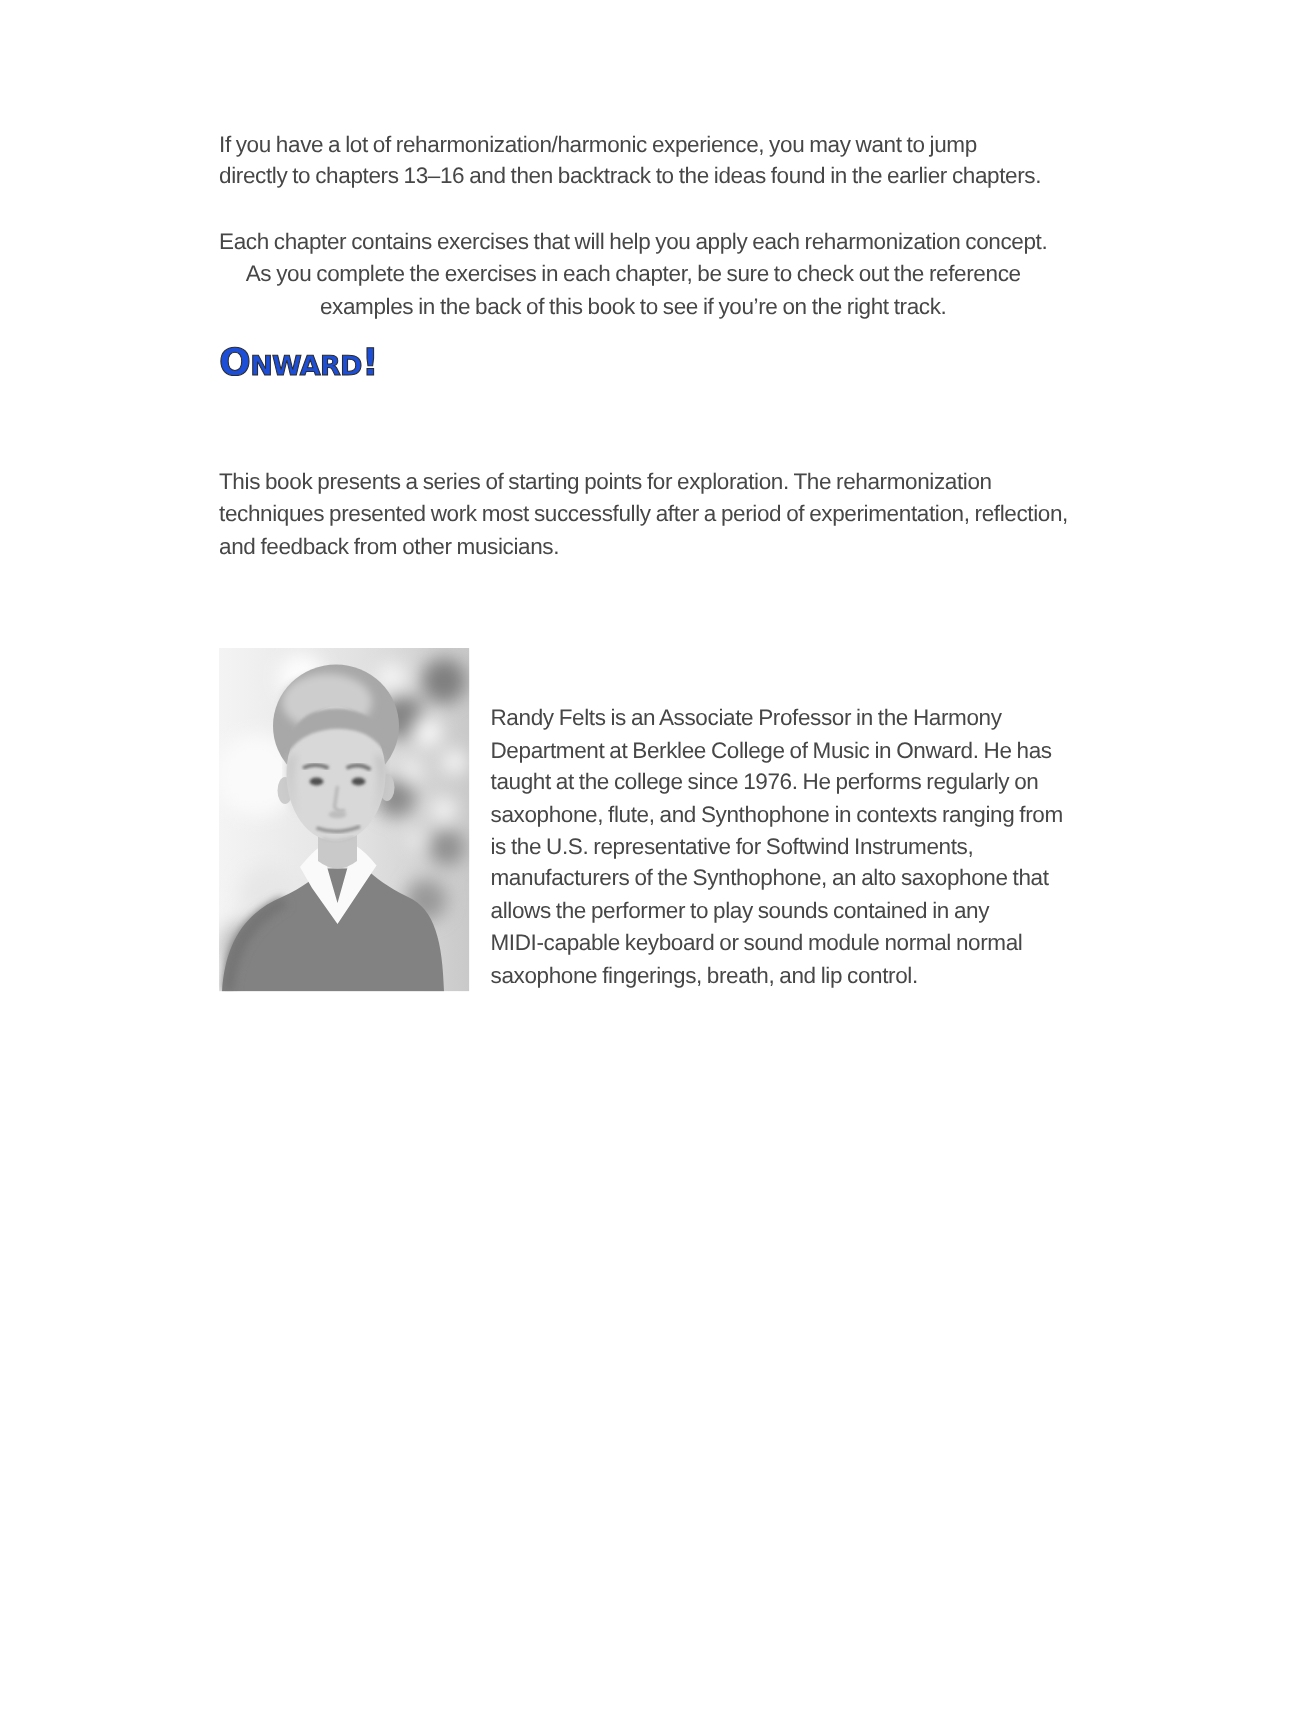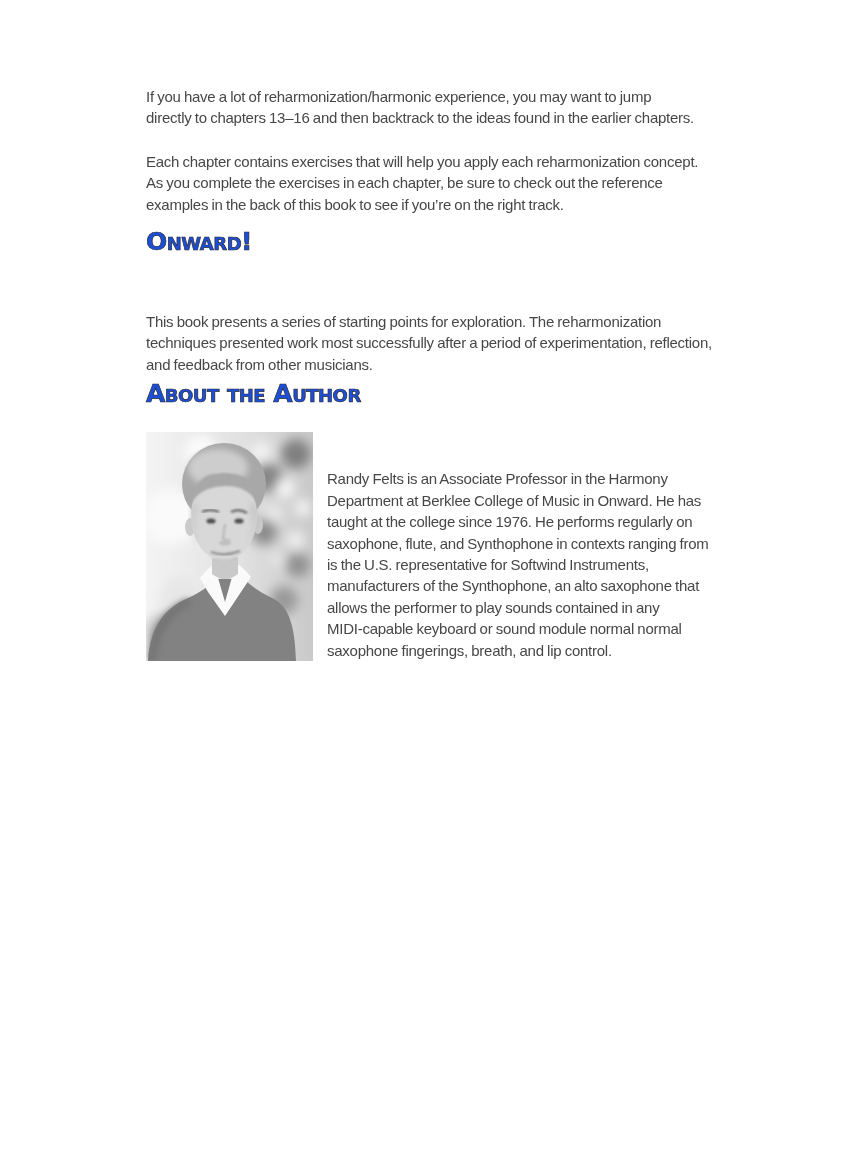--- a/index.html
+++ b/index.html
@@ -32,21 +32,21 @@
     font-variant: small-caps;
     font-weight: bold;
     font-size: 25px;
     line-height: 28px;
     color: #1d4ed8;
     letter-spacing: -0.5px;
     -webkit-text-stroke: 0.7px #2b2b2b;
     white-space: nowrap;
   }
   #para1 { top: 86px; }
-  #para2 { top: 151px; }
+  #para2 { top: 151px; text-align: center; }
   #heading-onward { top: 228px; }
   #para3 { top: 279px; margin-top: 32px; }
   #heading-about { top: 380px; }
   #author-section {
     top: 429px;
     display: flex;
     align-items: flex-end;
   }
   .photo-frame {
     flex: 0 0 auto;
@@ -77,21 +77,20 @@
   </div>
 
   <div id="heading-onward" class="block heading">Onward!</div>
 
   <div id="para3" class="block body-text">
     <div class="line">This book presents a series of starting points for exploration. The reharmonization</div>
     <div class="line">techniques presented work most successfully after a period of experimentation, reflection,</div>
     <div class="line">and feedback from other musicians.</div>
   </div>
 
-  <div id="heading-about" class="block heading">About the Author</div>
 
   <div id="author-section" class="block">
     <div class="photo-frame">
       <svg width="167" height="229" viewBox="0 0 167 229" xmlns="http://www.w3.org/2000/svg">
         <defs>
           <linearGradient id="bgGrad" x1="0" y1="0" x2="1" y2="0">
             <stop offset="0" stop-color="#f4f4f4"></stop>
             <stop offset="0.55" stop-color="#e2e2e2"></stop>
             <stop offset="1" stop-color="#c9c9c9"></stop>
           </linearGradient>

